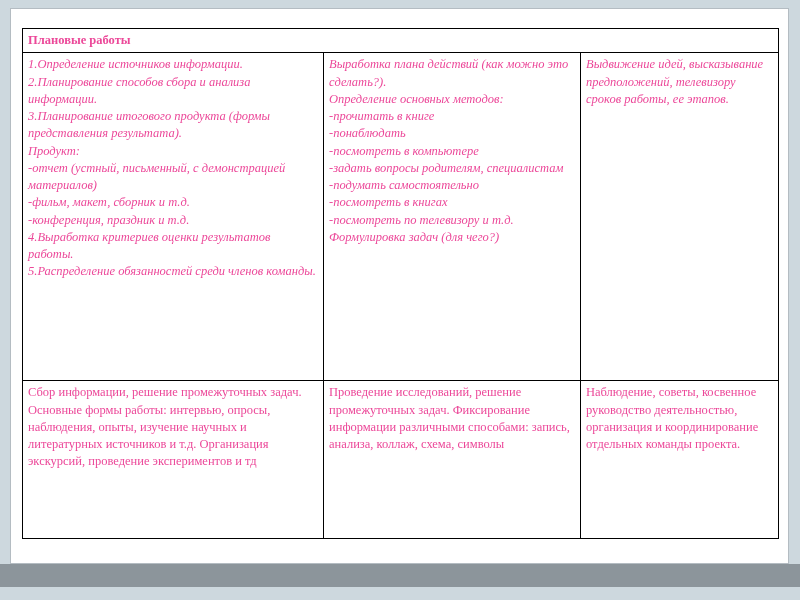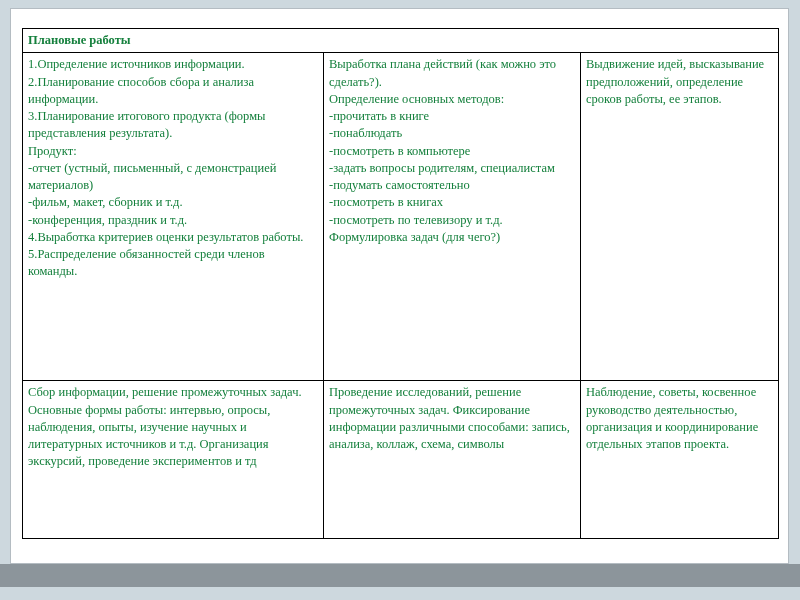--- a/index.html
+++ b/index.html
@@ -29,34 +29,34 @@
     left: 11px; top: 19px;
     width: 756px;
     border-collapse: collapse;
     table-layout: fixed;
   }
   table.tbl td {
     border: 1px solid #000000;
     vertical-align: top;
     font-size: 12.5px;
     line-height: 1.38;
-    color: #15803d;
+    color: #ec4899;
     padding: 3px 7px 3px 5px;
     white-space: pre-line;
     overflow: hidden;
     box-sizing: border-box;
   }
   td.hdr {
     font-weight: bold;
     white-space: normal;
     height: 20px;
     padding-top: 2px;
     padding-bottom: 2px;
   }
-  tr.row1 td.cell { height: 328px; }
+  tr.row1 td.cell { height: 328px; font-style: italic; }
   tr.row2 td.cell { height: 158px; }
   col.c1 { width: 301px; }
   col.c2 { width: 257px; }
   col.c3 { width: 198px; }
 </style>
 </head>
 <body>
 
 <div class="slide">
   <table class="tbl">
@@ -82,24 +82,24 @@
       <td class="cell">Выработка плана действий (как можно это сделать?).
 Определение основных методов:
 -прочитать в книге
 -понаблюдать
 -посмотреть в компьютере
 -задать вопросы родителям, специалистам
 -подумать самостоятельно
 -посмотреть в книгах
 -посмотреть по телевизору и т.д.
 Формулировка задач (для чего?)</td>
-      <td class="cell">Выдвижение идей, высказывание предположений, определение сроков работы, ее этапов.</td>
+      <td class="cell">Выдвижение идей, высказывание предположений, телевизору сроков работы, ее этапов.</td>
     </tr>
     <tr class="row2">
       <td class="cell">Сбор информации, решение промежуточных задач. Основные формы работы: интервью, опросы, наблюдения, опыты, изучение научных и литературных источников и т.д. Организация экскурсий, проведение экспериментов и тд</td>
       <td class="cell">Проведение исследований, решение промежуточных задач. Фиксирование информации различными способами: запись, анализа, коллаж, схема, символы</td>
-      <td class="cell">Наблюдение, советы, косвенное руководство деятельностью, организация и координирование отдельных этапов проекта.</td>
+      <td class="cell">Наблюдение, советы, косвенное руководство деятельностью, организация и координирование отдельных команды проекта.</td>
     </tr>
   </tbody>
     </table>
 </div>
 
 <div class="bottom-band"></div>
 
 </body></html>

